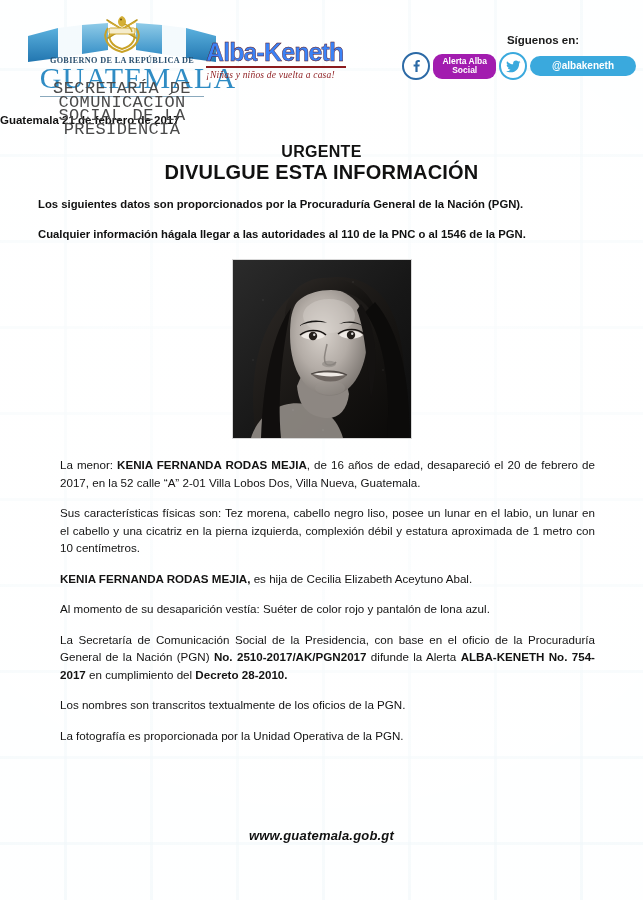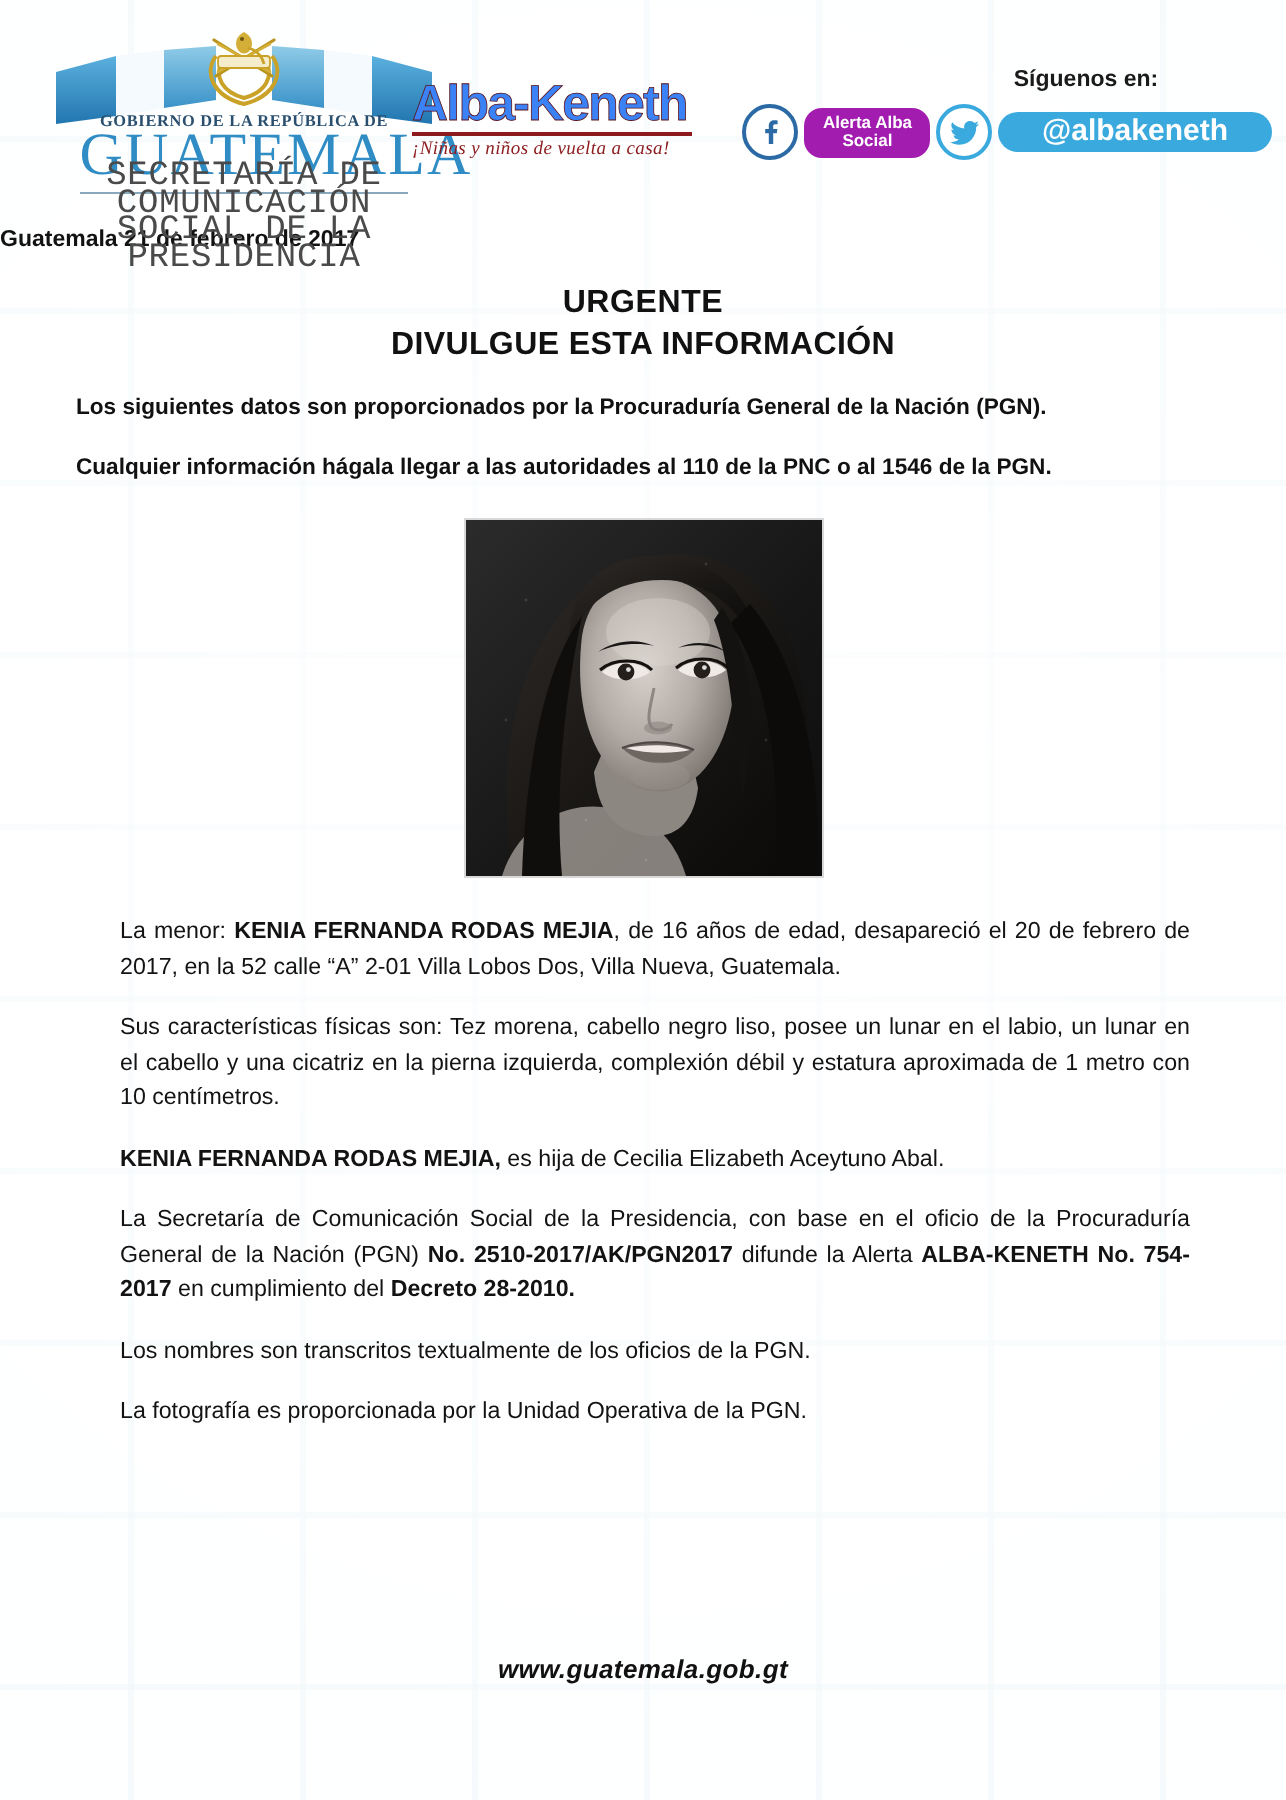--- a/index.html
+++ b/index.html
@@ -193,21 +193,21 @@
     border-radius: 9px;
     color: #ffffff;
     font-size: 8.5px;
     font-weight: 700;
     line-height: 9.5px;
     padding: 3px 9px;
     white-space: nowrap;
     text-align: center;
   }
   #fb-pill { background: #a21caf; }
-  #tw-pill { background: #3aa9dd; border-radius: 10px; padding: 5px 22px; font-size: 15px; }
+  #tw-pill { background: #3aa9dd; border-radius: 10px; padding: 5px 22px; font-size: 10px; }
 
   
   #date-line {
     text-align: left;
     font-size: 11.5px;
     font-weight: 700;
     color: #121212;
     margin-top: 4px;
   }
 
@@ -217,21 +217,21 @@
     margin-top: 16px;
   }
   #urgent-1 {
     font-size: 16px;
     font-weight: 700;
     color: #111111;
     letter-spacing: 0.3px;
     line-height: 20px;
   }
   #urgent-2 {
-    font-size: 16px;
+    font-size: 20px;
     font-weight: 700;
     color: #111111;
     letter-spacing: 0.2px;
     line-height: 21px;
   }
 
   
   #intro {
     margin: 14px 32px 0 38px;
   }
@@ -475,20 +475,21 @@
           </g>
         </g>
       </svg>
     </div>
   </div>
 
   <div id="body-text">
     <p class="body-p"><span>La menor: </span><b>KENIA FERNANDA RODAS MEJIA</b><span>, de 16 años de edad, desapareció el 20 de febrero de 2017, en la 52 calle “A” 2-01 Villa Lobos Dos, Villa Nueva, Guatemala.</span></p>
     <p class="body-p"><span>Sus características físicas son: Tez morena, cabello negro liso, posee un lunar en el labio, un lunar en el cabello y una cicatriz en la pierna izquierda, complexión débil y estatura aproximada de 1 metro con 10 centímetros.</span></p>
     <p class="body-p"><b>KENIA FERNANDA RODAS MEJIA,</b><span> es hija de Cecilia Elizabeth Aceytuno Abal.</span></p>
+    <p class="body-p"><span>Al momento de su desaparición vestía: Suéter de color rojo y pantalón de lona azul.</span></p>
     <p class="body-p"><span>La Secretaría de Comunicación Social de la Presidencia, con base en el oficio de la Procuraduría General de la Nación (PGN) </span><b>No. 2510-2017/AK/PGN2017</b><span> difunde la Alerta </span><b>ALBA-KENETH No. 754-2017</b><span> en cumplimiento del </span><b>Decreto 28-2010.</b></p>
     <p class="body-p"><span>Los nombres son transcritos textualmente de los oficios de la PGN.</span></p>
     <p class="body-p"><span>La fotografía es proporcionada por la Unidad Operativa de la PGN.</span></p>
   </div>
 
   <div id="footer">
     <span id="footer-url">www.guatemala.gob.gt</span>
   </div>
 
 </div>

